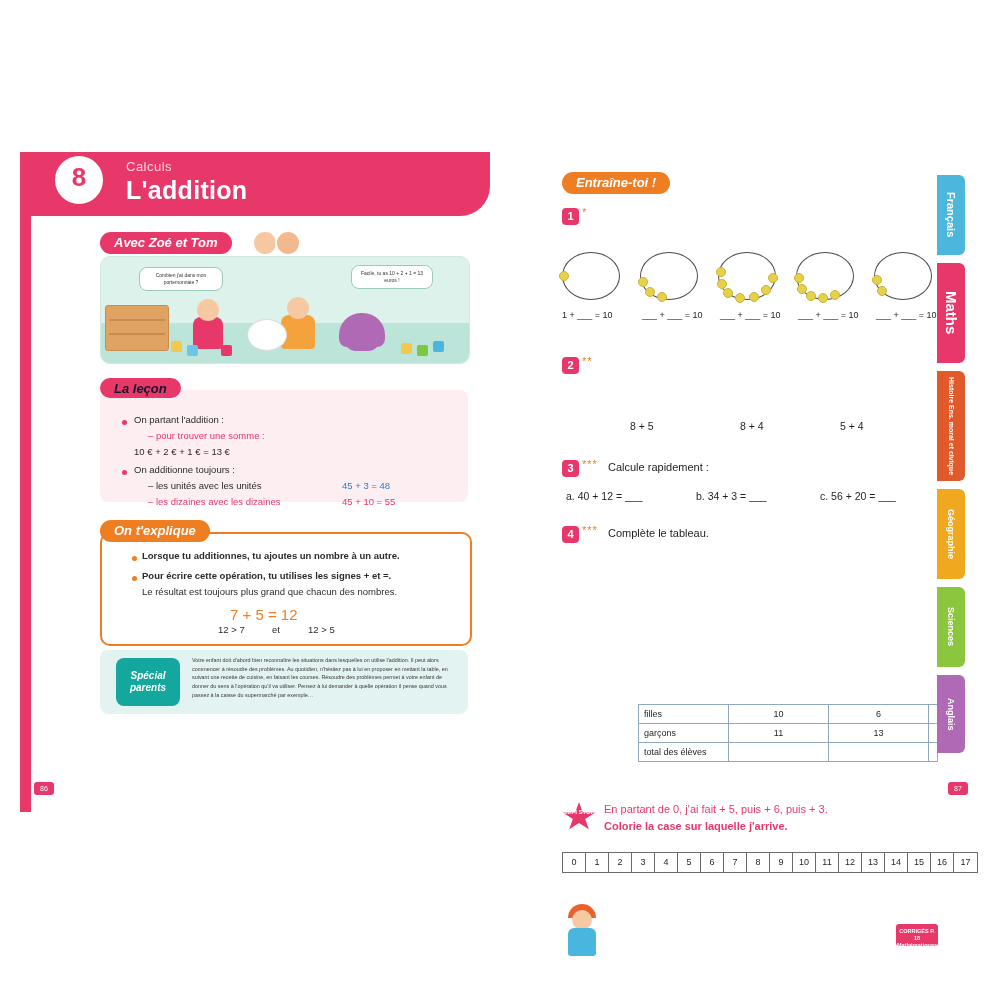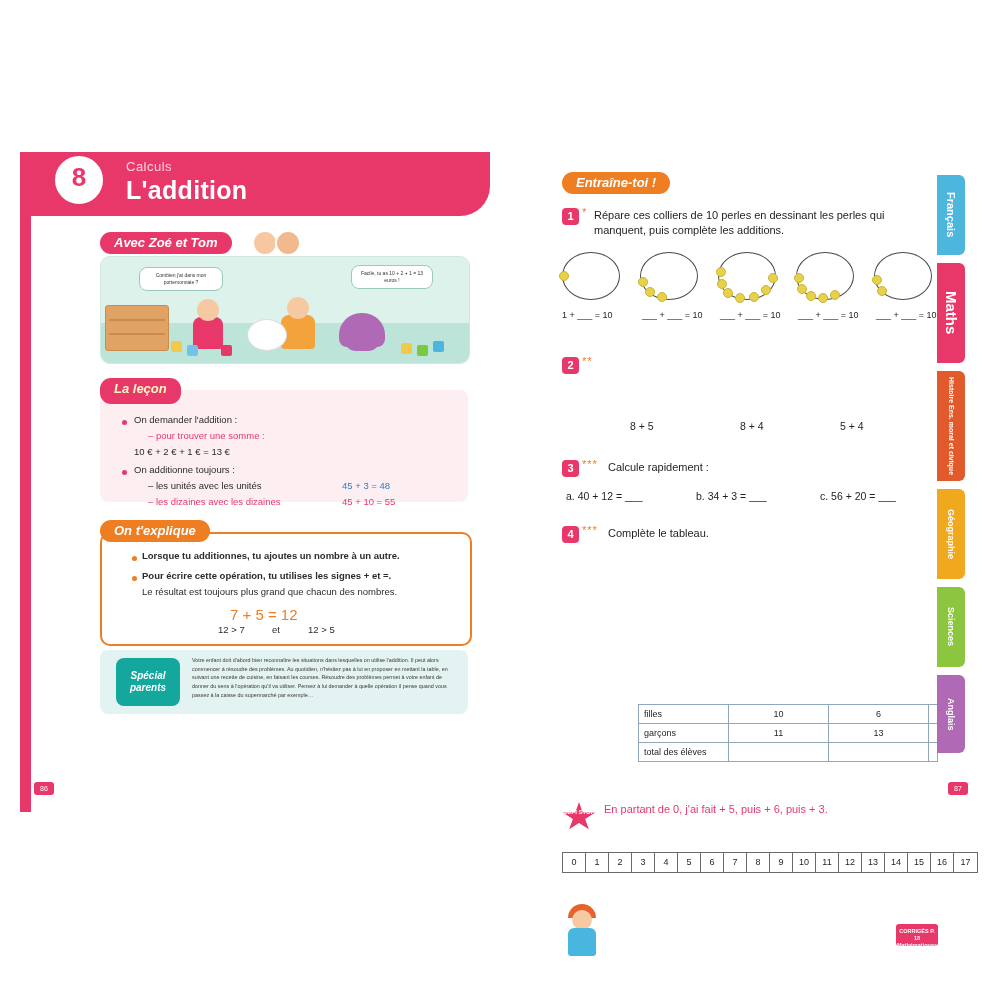--- a/index.html
+++ b/index.html
@@ -30,21 +30,21 @@
   .kid{position:absolute;border-radius:50%;}
   .k1{left:96px;top:42px;width:22px;height:22px;background:#f7c9a2;}
   .k1b{position:absolute;left:92px;top:60px;width:30px;height:32px;background:#e8386a;border-radius:8px 8px 4px 4px;}
   .k2{left:186px;top:40px;width:22px;height:22px;background:#f7c9a2;}
   .k2b{position:absolute;left:180px;top:58px;width:34px;height:34px;background:#f4a23b;border-radius:8px 8px 4px 4px;}
   .ball{position:absolute;left:146px;top:62px;width:38px;height:30px;background:#fff;border:1px solid #dcdcdc;border-radius:50%;}
   .octo{position:absolute;left:238px;top:56px;width:46px;height:34px;background:#b06ab5;border-radius:22px 22px 8px 8px;}
   .octo:after{content:"";position:absolute;left:6px;top:28px;width:34px;height:10px;background:#b06ab5;border-radius:0 0 10px 10px;}
   .cube{position:absolute;width:11px;height:11px;border-radius:2px;}
   
-  .lesson-badge{position:absolute;left:80px;top:226px;height:26px;padding:0 14px;background:#e8386a;border-radius:11px;color:#fef9c3;font-size:13px;font-weight:bold;line-height:22px;font-style:italic;}
+  .lesson-badge{position:absolute;left:80px;top:226px;height:20px;padding:0 14px;background:#e8386a;border-radius:11px;color:#0f172a;font-size:13px;font-weight:bold;line-height:22px;font-style:italic;}
   .lesson-box{position:absolute;left:80px;top:238px;width:368px;height:112px;background:#fdeef2;border-radius:8px;}
   .lb-line{position:absolute;font-size:9.5px;color:#2b2b2b;}
   .red{color:#e8386a;}
   .blue{color:#2a7fc9;}
   .bullet{position:absolute;width:5px;height:5px;background:#e8386a;border-radius:50%;}
   
   .exp-badge{position:absolute;left:80px;top:368px;height:22px;padding:0 14px;background:#ef7d22;border-radius:11px;color:#fff;font-size:13px;font-weight:bold;line-height:22px;font-style:italic;}
   .exp-box{position:absolute;left:80px;top:380px;width:368px;height:110px;border:2px solid #ef7d22;border-radius:10px;background:#fff;}
   .exp-line{position:absolute;font-size:9.5px;color:#2b2b2b;}
   .orange{color:#ef7d22;}
@@ -123,21 +123,21 @@
         <div class="cube" style="left:86px;top:88px;background:#6fc5e8"></div>
         <div class="cube" style="left:120px;top:88px;background:#e8386a"></div>
         <div class="cube" style="left:300px;top:86px;background:#f2c94c"></div>
         <div class="cube" style="left:316px;top:88px;background:#7ac943"></div>
         <div class="cube" style="left:332px;top:84px;background:#49b6e0"></div>
       </div>
 
       <div class="lesson-box"></div>
       <div class="lesson-badge">La leçon</div>
       <div class="bullet" style="left:102px;top:268px"></div>
-      <div class="lb-line" style="left:114px;top:262px">On demander l'addition :</div>
+      <div class="lb-line" style="left:114px;top:262px">On partant l'addition :</div>
       <div class="lb-line red" style="left:128px;top:278px">– pour trouver une somme :</div>
       <div class="lb-line" style="left:114px;top:294px">10 € + 2 € + 1 € = 13 €</div>
       <div class="bullet" style="left:102px;top:318px"></div>
       <div class="lb-line" style="left:114px;top:312px">On additionne toujours :</div>
       <div class="lb-line" style="left:128px;top:328px">– les unités avec les unités</div>
       <div class="lb-line blue" style="left:322px;top:328px">45 + 3 = 48</div>
       <div class="lb-line red" style="left:128px;top:344px">– les dizaines avec les dizaines</div>
       <div class="lb-line red" style="left:322px;top:344px">45 + 10 = 55</div>
 
       <div class="exp-box"></div>
@@ -157,21 +157,20 @@
       <div class="sp-text">Votre enfant doit d'abord bien reconnaître les situations dans lesquelles on utilise l'addition. Il peut alors commencer à résoudre des problèmes. Au quotidien, n'hésitez pas à lui en proposer en mettant la table, en suivant une recette de cuisine, en faisant les courses. Résoudre des problèmes permet à votre enfant de donner du sens à l'opération qu'il va utiliser. Pensez à lui demander à quelle opération il pense quand vous passez à la caisse du supermarché par exemple…</div>
 
       <div class="pno-left">86</div>
     </div>
 
     <div class="right-page">
       <div class="ex-badge">Entraîne-toi !</div>
 
       <div class="qnum" style="left:62px;top:56px">1</div>
       <div class="stars" style="left:82px;top:54px">*</div>
-      <div class="qtext" style="left:94px;top:56px;width:330px">Répare ces colliers de 10 perles en dessinant les perles qui manquent, puis complète les additions.</div>
 
       <div class="necklace" style="left:62px;top:100px">
         <div class="bead" style="left:-4px;top:18px"></div>
       </div>
       <div class="necklace" style="left:140px;top:100px">
         <div class="bead" style="left:-3px;top:24px"></div>
         <div class="bead" style="left:4px;top:34px"></div>
         <div class="bead" style="left:16px;top:39px"></div>
       </div>
       <div class="necklace" style="left:218px;top:100px">
@@ -240,20 +239,21 @@
         </tr>
       </tbody>
         </table>
 
       <div class="defi">
         <div class="defi-star">
           <span>DÉFI STOP</span>
         </div>
       </div>
       <div class="qtext" style="left:104px;top:650px;width:330px;font-weight:normal;color:#e8386a">En partant de 0, j'ai fait + 5, puis + 6, puis + 3.</div>
+      <div class="qtext" style="left:104px;top:667px;width:330px;font-weight:bold;color:#e8386a">Colorie la case sur laquelle j'arrive.</div>
 
       <div class="colorline">
         <div class="cl-cell">0</div>
         <div class="cl-cell">1</div>
         <div class="cl-cell">2</div>
         <div class="cl-cell">3</div>
         <div class="cl-cell">4</div>
         <div class="cl-cell">5</div>
         <div class="cl-cell">6</div>
         <div class="cl-cell">7</div>

